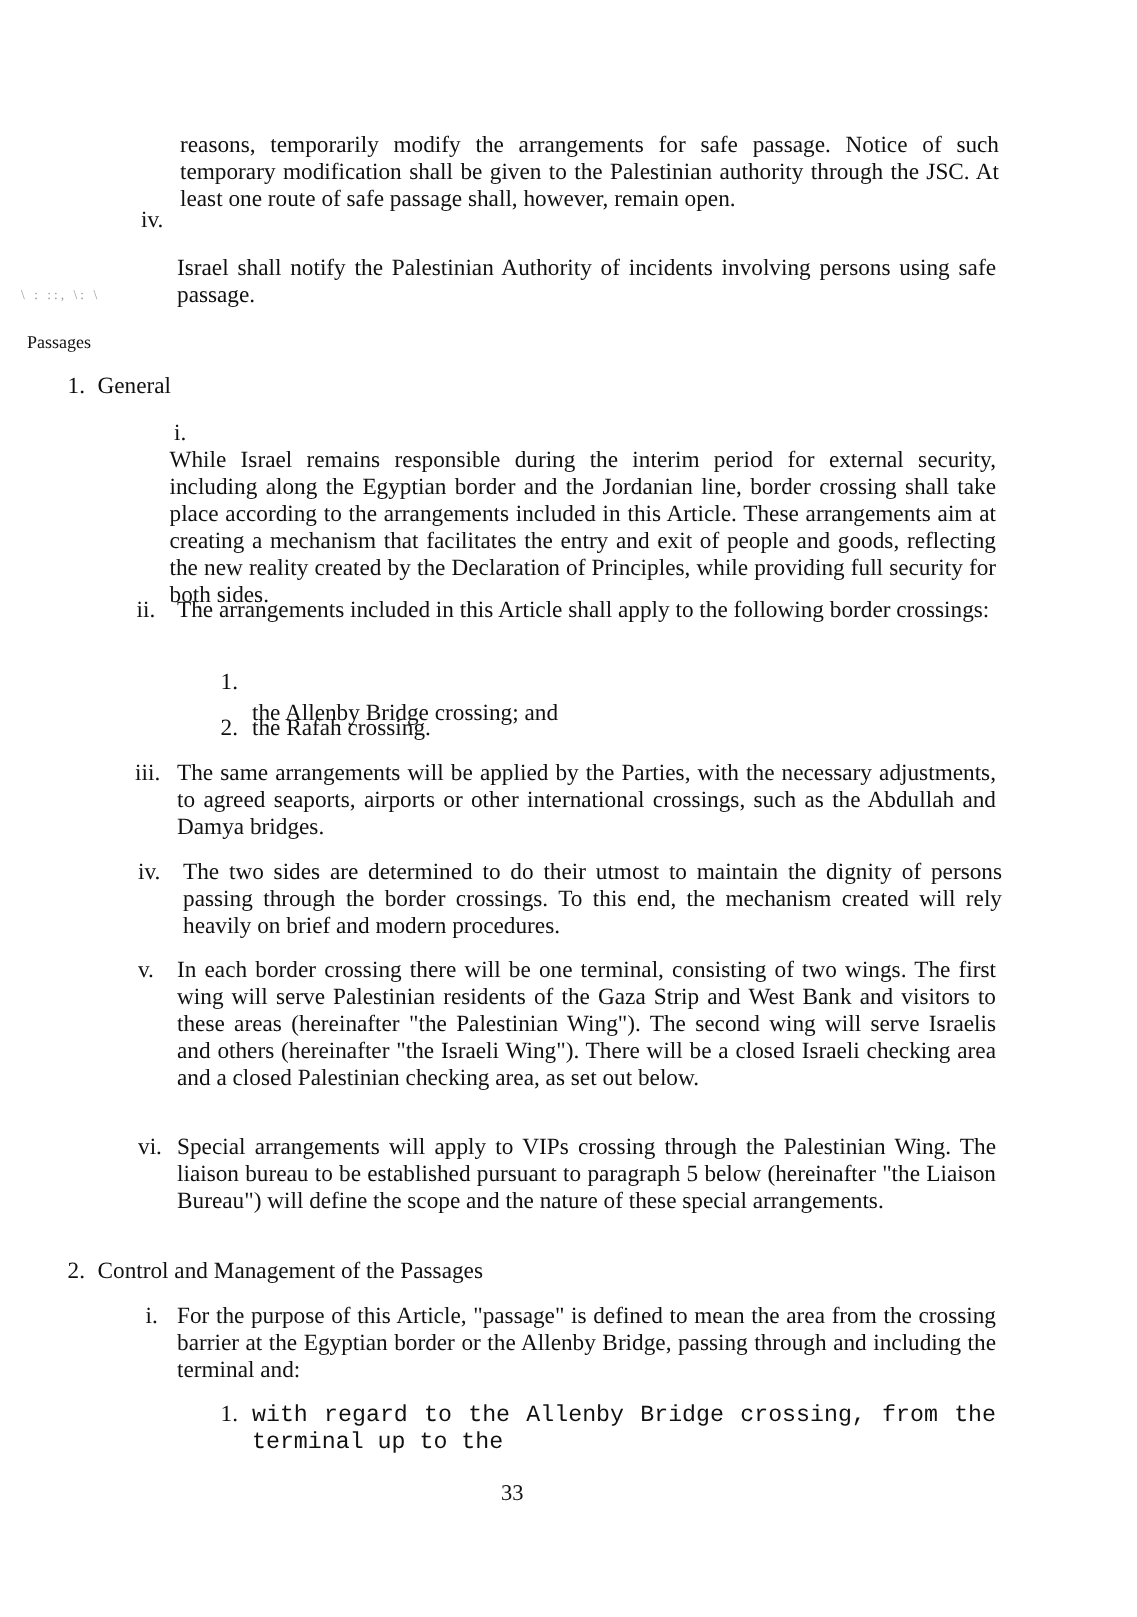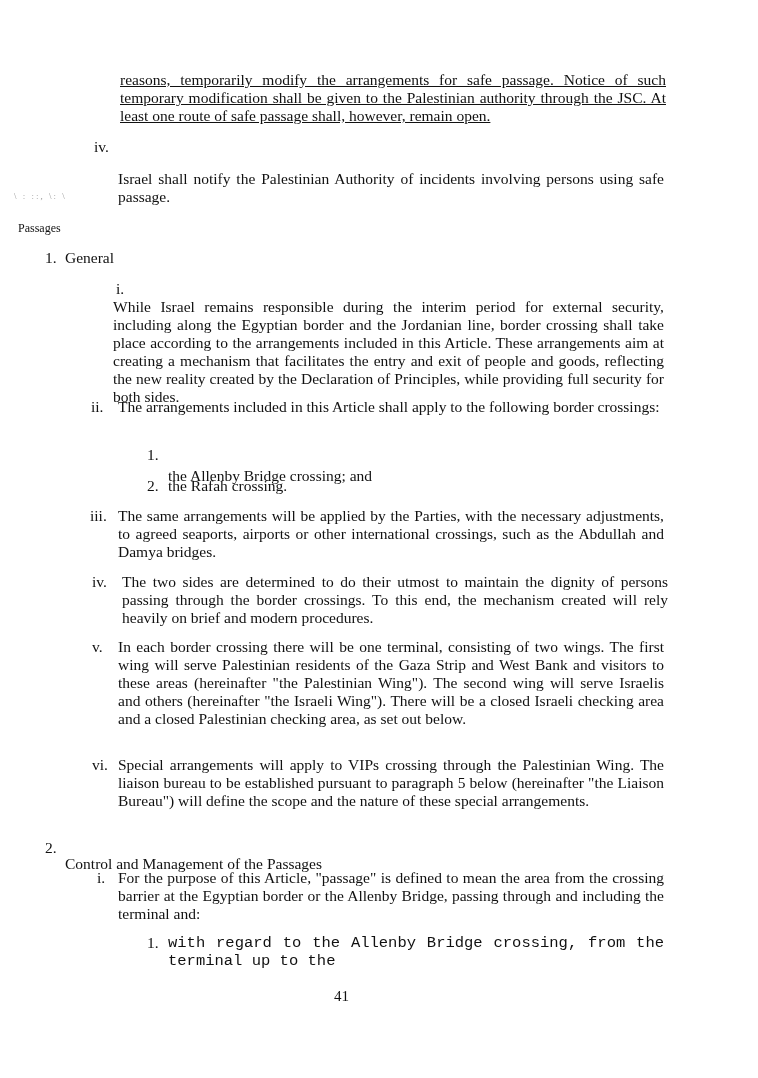--- a/index.html
+++ b/index.html
@@ -11,21 +11,21 @@
   .abs { position: absolute; }
   .para { position: absolute; text-align: justify; }
   .marker { position: absolute; }
   .smudge { position: absolute; left: 14px; top: 187px; font-size: 9px; color: #9a9a9a; letter-spacing: 2px; }
   .heading { position: absolute; left: 18px; top: 219px; font-size: 12px; }
   .pagenum { position: absolute; left: 334px; top: 987px; font-size: 15px; }
 </style>
 </head>
 <body>
 
-<div class="para" style="left:120px; top:71px; width:546px;text-decoration:underline;">reasons,  temporarily modify the arrangements for safe passage. Notice of such temporary  modification  shall be given to the Palestinian authority through the JSC. At least one route of safe passage shall, however, remain open.</div>
+<div class="para" style="left:120px; top:88px; width:546px;">reasons,  temporarily modify the arrangements for safe passage. Notice of such temporary  modification  shall be given to the Palestinian authority through the JSC. At least one route of safe passage shall, however, remain open.</div>
 
 <span class="marker" style="left:94px; top:138px;">iv.</span>
 <div class="para" style="left:118px; top:138px; width:546px; text-indent:0; padding-left:0;margin-top:32px;">Israel shall notify the Palestinian Authority of incidents involving persons using safe passage.</div>
 
 <div class="smudge">\ : ::, \: \</div>
 
 <div class="heading">Passages</div>
 
 <span class="abs" style="left:45px; top:249px;">1.</span>
 <span class="abs" style="left:65px; top:249px;">General</span>
@@ -48,20 +48,20 @@
 <span class="marker" style="left:92px; top:573px;">iv.</span>
 <div class="para" style="left:122px; top:573px; width:546px;">The two sides are determined to do their utmost to maintain the dignity of persons passing through the border crossings. To this end, the mechanism created will rely heavily on brief and modern procedures.</div>
 
 <span class="marker" style="left:92px; top:638px;">v.</span>
 <div class="para" style="left:118px; top:638px; width:546px;">In each border crossing there will be one terminal, consisting of two wings. The first wing will serve Palestinian residents of the Gaza Strip and West Bank and visitors to these areas (hereinafter "the Palestinian Wing"). The second wing will serve Israelis and others (hereinafter "the Israeli Wing"). There will be a closed Israeli checking area and a closed Palestinian checking area, as set out below.</div>
 
 <span class="marker" style="left:92px; top:756px;">vi.</span>
 <div class="para" style="left:118px; top:756px; width:546px;">Special arrangements will apply to VIPs crossing through the Palestinian Wing. The liaison bureau to be established pursuant to paragraph 5 below (hereinafter "the Liaison Bureau") will define the scope and the nature of these special arrangements.</div>
 
 <span class="abs" style="left:45px; top:839px;">2.</span>
-<span class="abs" style="left:65px; top:839px;margin-top:16px;">Control and Management of the Passages</span>
+<span class="abs" style="left:65px; top:839px;">Control and Management of the Passages</span>
 
 <span class="marker" style="left:97px; top:869px;">i.</span>
 <div class="para" style="left:118px; top:869px; width:546px;">For the purpose of this Article, "passage" is defined to mean the area from the crossing barrier at the Egyptian border or the Allenby Bridge, passing through and including the terminal and:</div>
 <span class="marker" style="left:147px; top:934px;">1.</span>
 <span class="abs" style="left:168px; top:934px; width:496px; text-align:justify;font-family:Liberation Mono, monospace;">with regard to the Allenby Bridge crossing, from the terminal up to the</span>
 
-<div class="pagenum">41</div>
+<div class="pagenum">33</div>
 
 </body></html>

